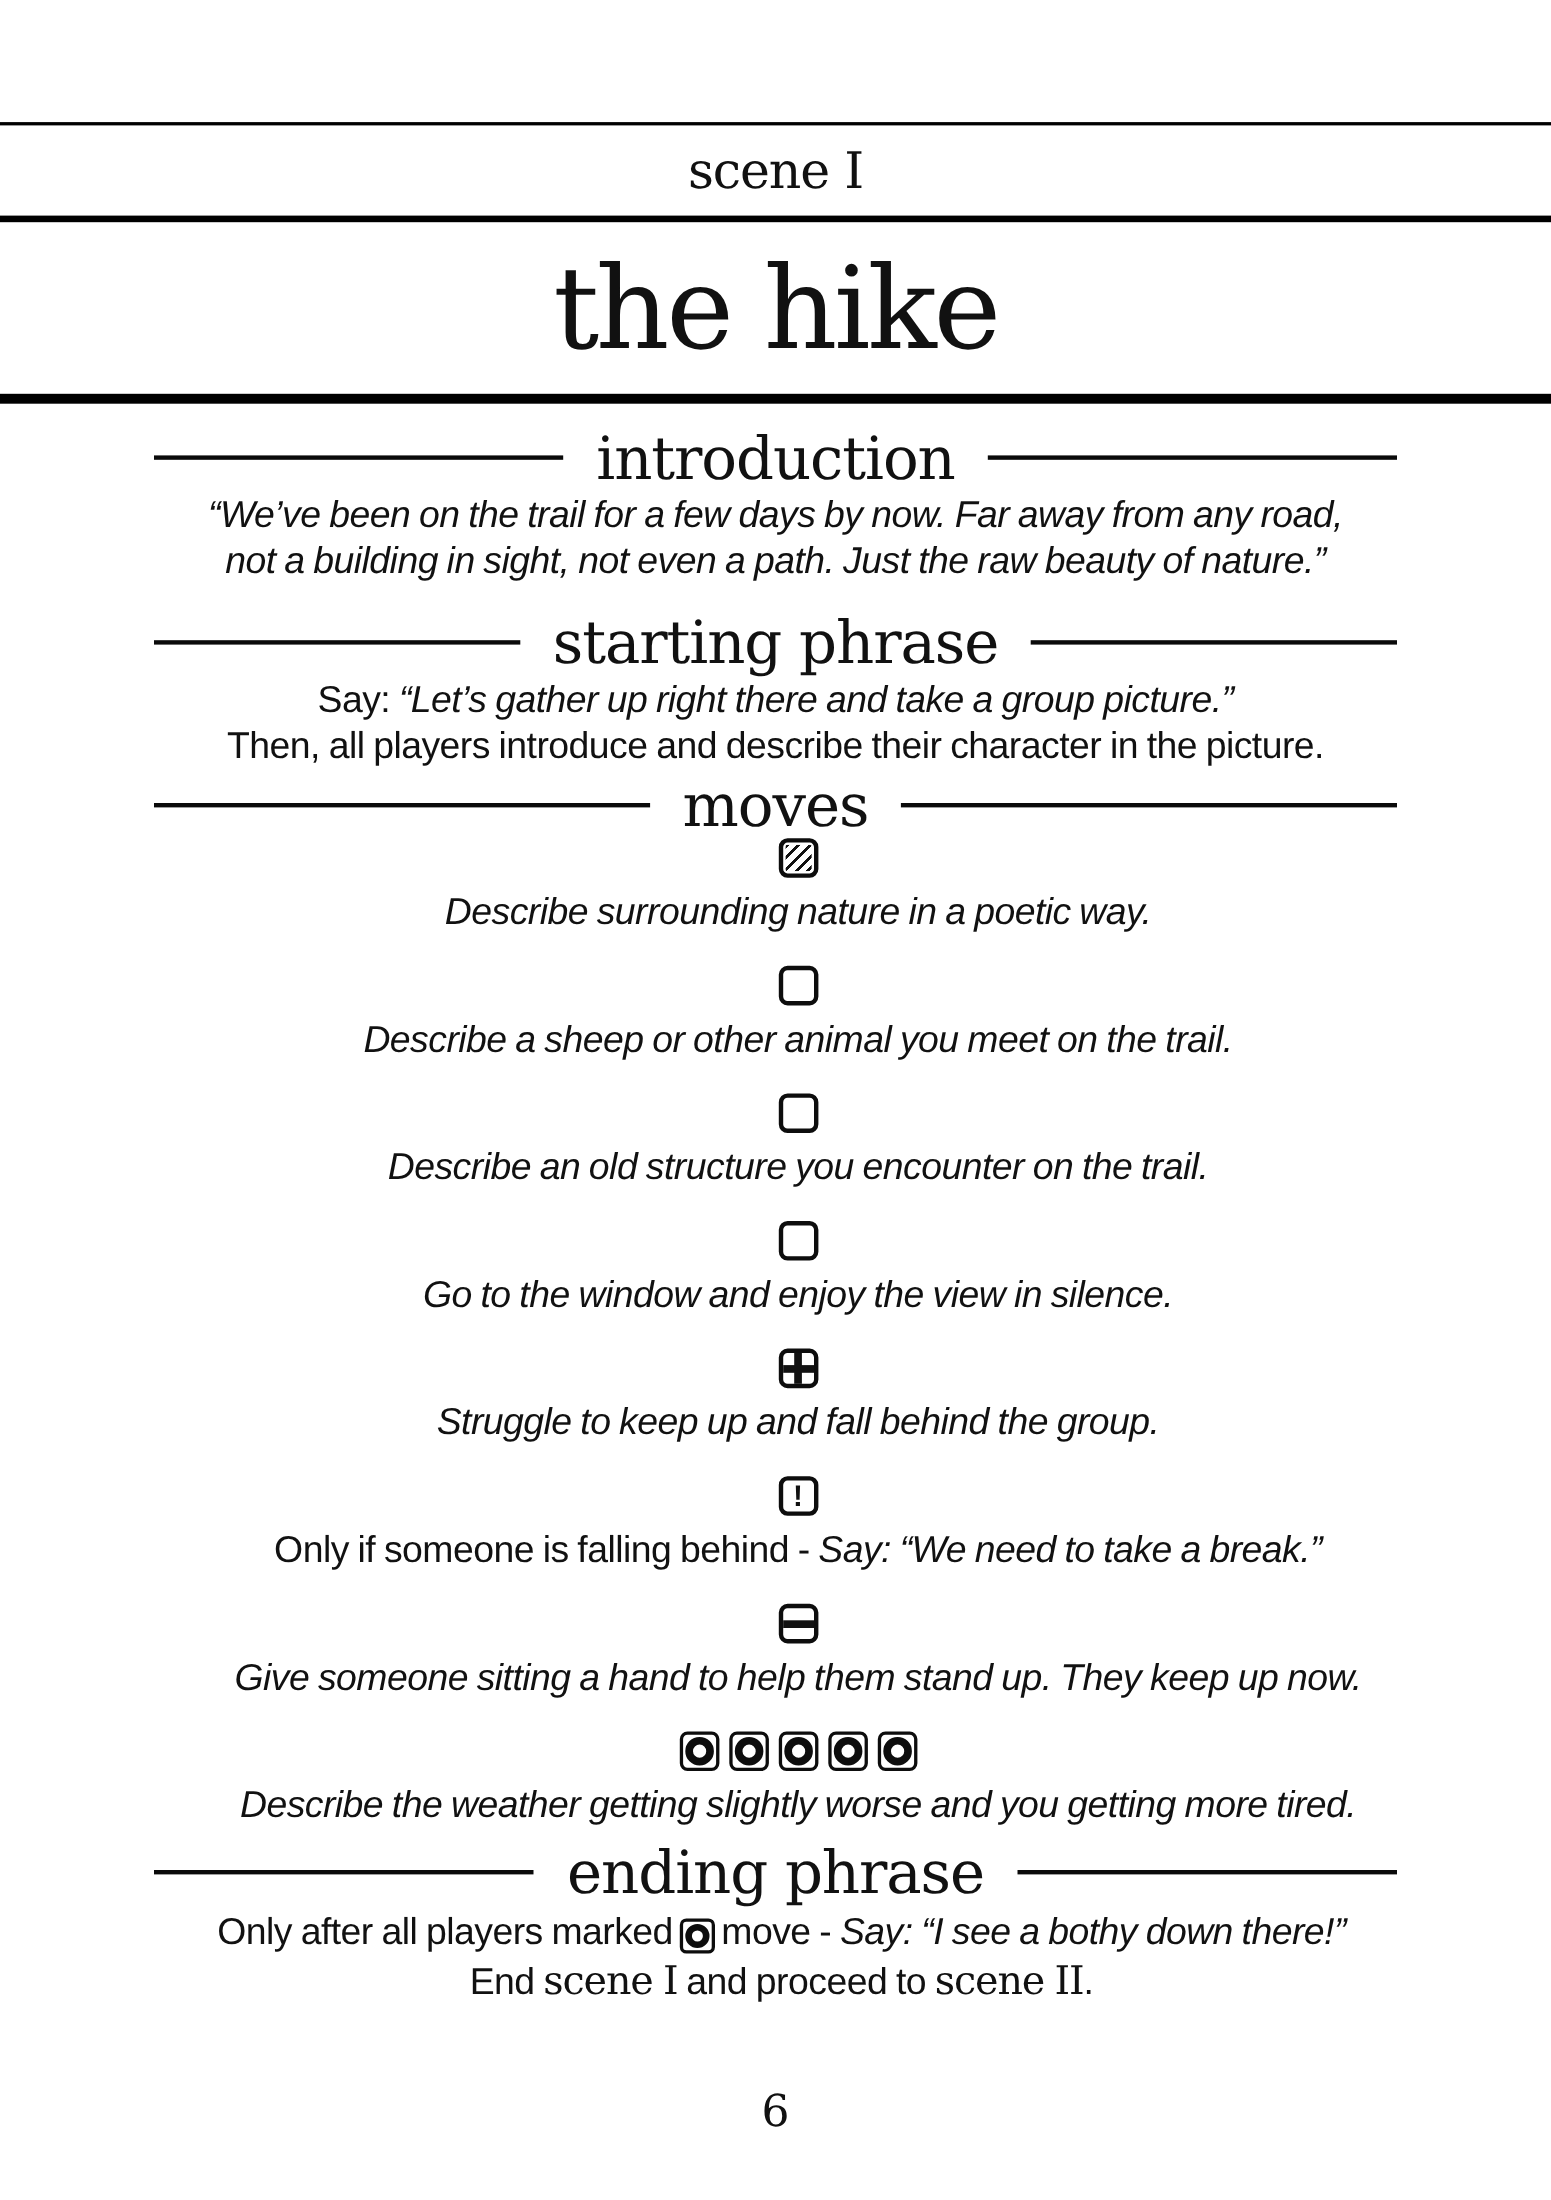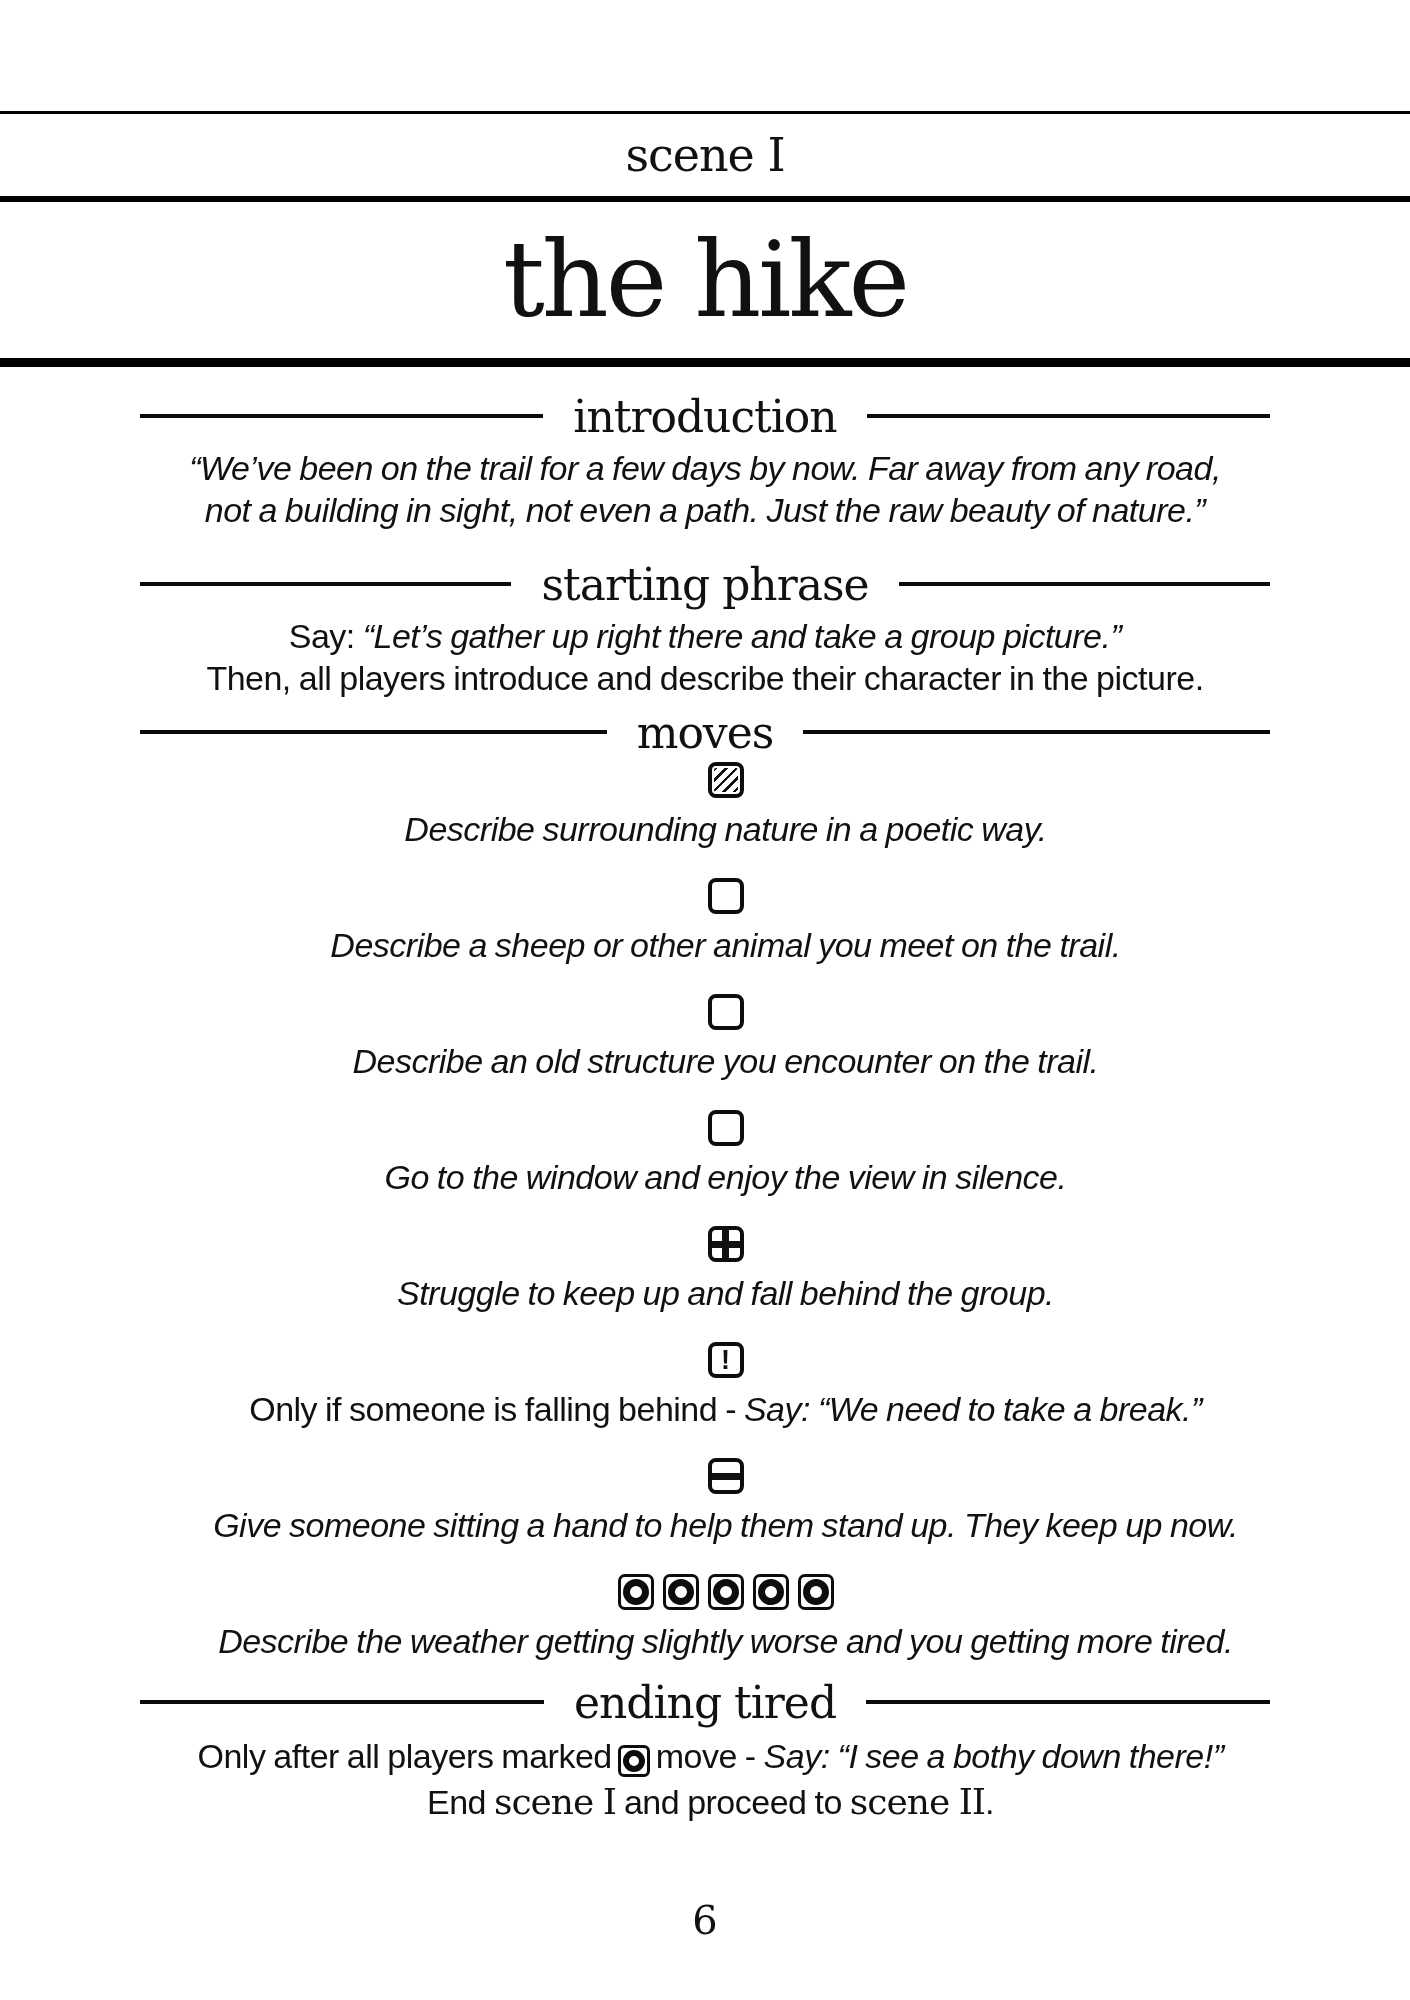--- a/index.html
+++ b/index.html
@@ -16,21 +16,21 @@
     height:82px;display:flex;align-items:center;justify-content:center;
     font-family:"DejaVu Serif",serif;font-size:46px;letter-spacing:-1px;
   }
   .page-title{
     height:156px;display:flex;align-items:center;justify-content:center;
     font-family:"DejaVu Serif",serif;font-size:104px;letter-spacing:-3px;
   }
 
   .section-head{
     display:flex;align-items:center;width:1130px;margin:0 auto;gap:30px;
-    font-family:"DejaVu Serif",serif;font-size:44px;letter-spacing:-1px;
+    font-family:"DejaVu Serif",serif;font-size:54px;letter-spacing:-1px;
     height:58px;
   }
   .section-head .line{flex:1;height:4px;background:#0a0a0a;}
   #head-introduction{margin-top:20px;}
   #head-starting{margin-top:24px;}
   #head-moves{margin-top:4px;}
   #head-ending{margin-top:-16px;}
 
   .bodyline{
     text-align:center;white-space:nowrap;line-height:42px;font-size:34px;
@@ -189,21 +189,21 @@
         <span class="sqicon circle">
           <span class="ring"></span>
         </span>
       </div>
       <div class="move-text"><span class="seg-italic">Describe the weather getting slightly worse and you getting more tired.</span></div>
     </div>
   </div>
 
 <div class="section-head" id="head-ending">
   <span class="line"></span>
-  <span>ending tired</span>
+  <span>ending phrase</span>
   <span class="line"></span>
 </div>
 
 <div class="bodyline" id="ending-line1"><span class="seg-roman">Only after all players marked</span><span class="sqicon circle inline">
       <span class="ring"></span>
     </span><span class="seg-roman">move - </span><span class="seg-italic">Say: “I see a bothy down there!”</span></div>
 <div class="bodyline" id="ending-line2"><span class="seg-roman">End </span><span class="seg-fancy">scene I</span><span class="seg-roman"> and proceed to </span><span class="seg-fancy">scene II</span><span class="seg-roman">.</span></div>
 
 <div class="page-number">6</div>
 

